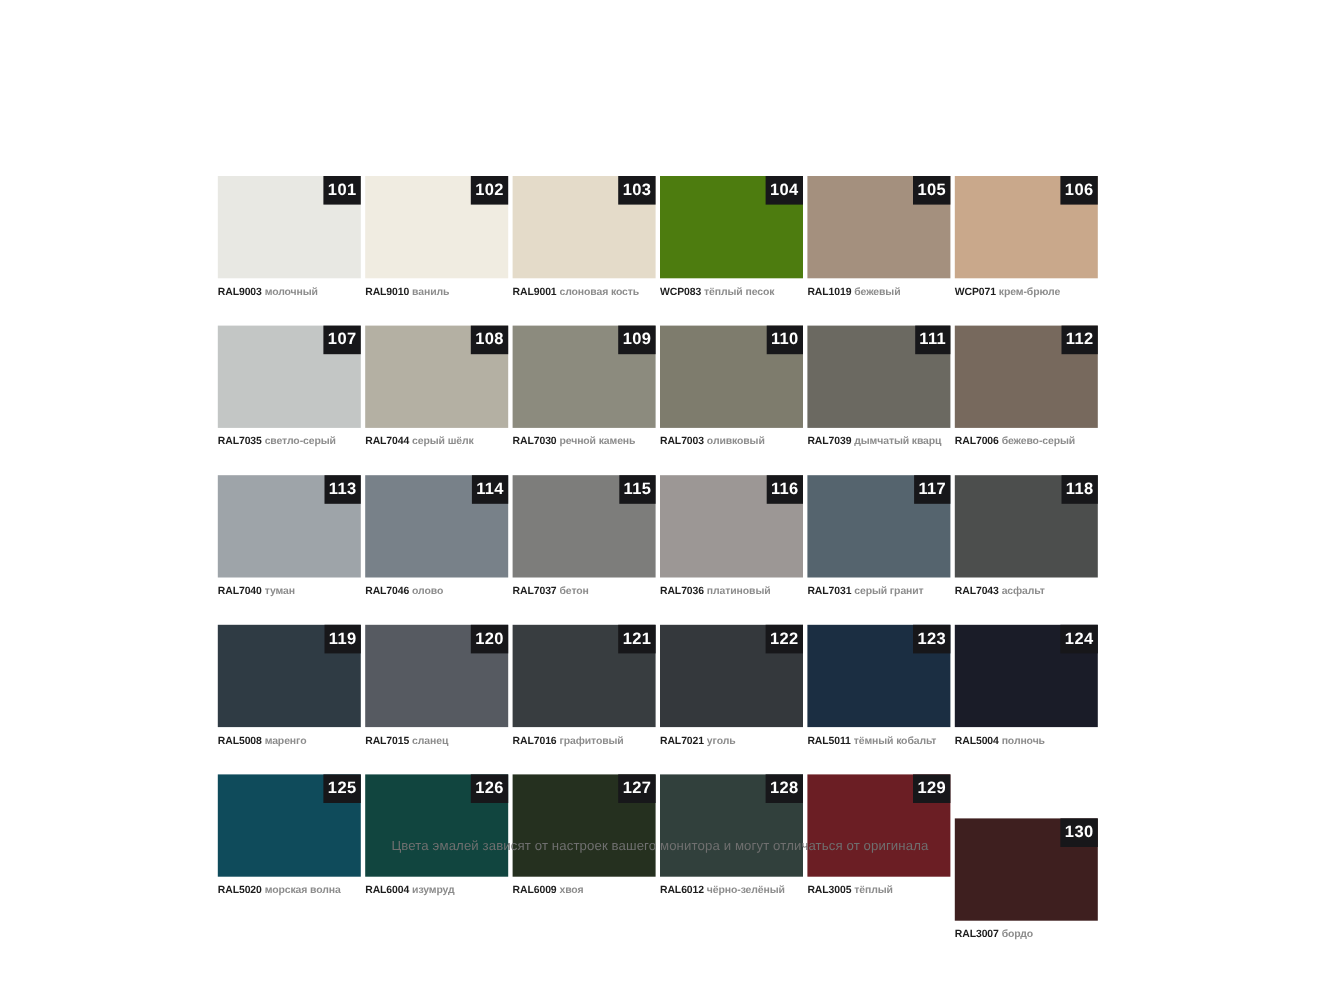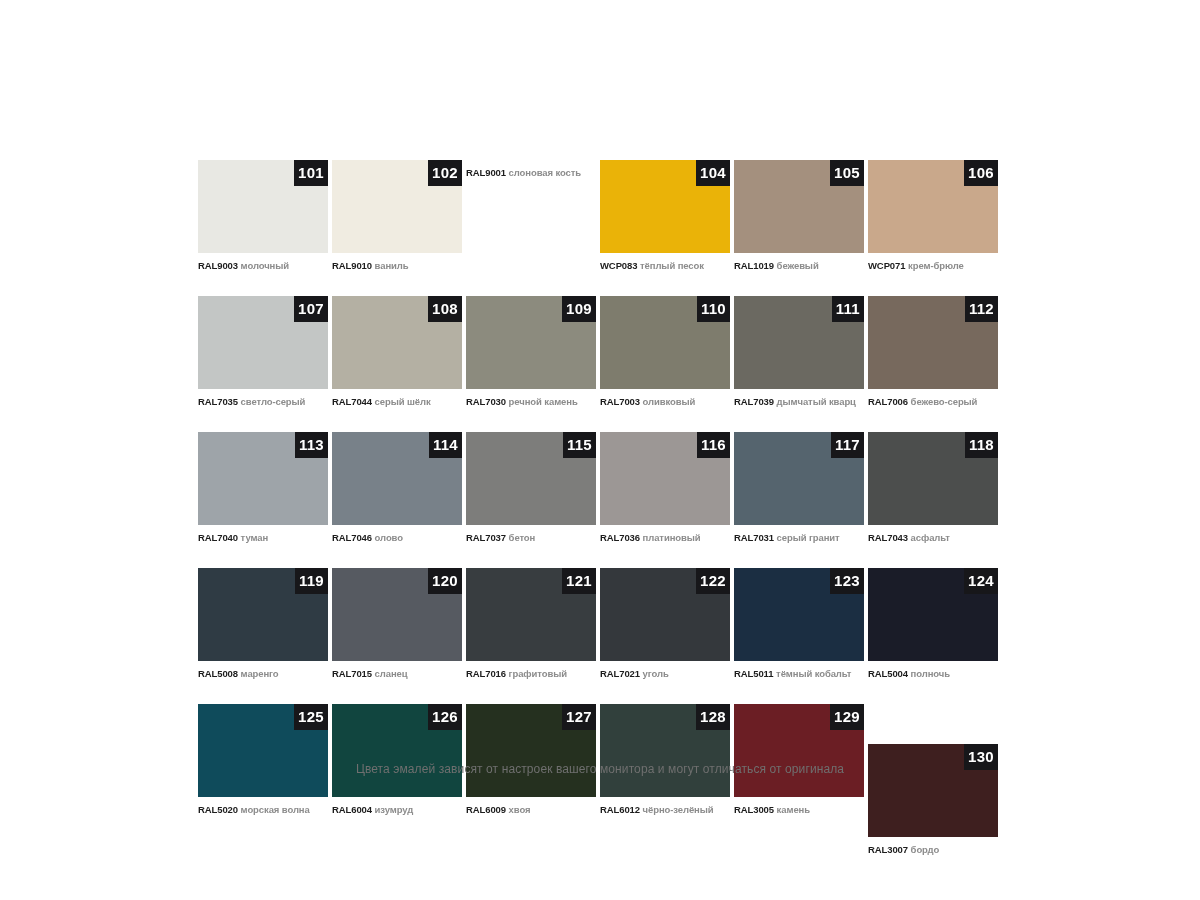--- a/index.html
+++ b/index.html
@@ -110,24 +110,27 @@
         </div>
         <div class="swatch-label"><span class="swatch-code">RAL9003</span> <span class="swatch-name">молочный</span></div>
       </div>
       <div class="swatch-cell">
         <div class="swatch-chip" style="background: rgb(240, 236, 225);">
           <div class="swatch-badge">102</div>
         </div>
         <div class="swatch-label"><span class="swatch-code">RAL9010</span> <span class="swatch-name">ваниль</span></div>
       </div>
       <div class="swatch-cell">
+        <div class="swatch-chip" style="background: rgb(228, 219, 201);">
+          <div class="swatch-badge">103</div>
+        </div>
         <div class="swatch-label"><span class="swatch-code">RAL9001</span> <span class="swatch-name">слоновая кость</span></div>
       </div>
       <div class="swatch-cell">
-        <div class="swatch-chip" style="background: #eab308;">
+        <div class="swatch-chip" style="background: #4d7c0f;">
           <div class="swatch-badge">104</div>
         </div>
         <div class="swatch-label"><span class="swatch-code">WCP083</span> <span class="swatch-name">тёплый песок</span></div>
       </div>
       <div class="swatch-cell">
         <div class="swatch-chip" style="background: rgb(164, 144, 126);">
           <div class="swatch-badge">105</div>
         </div>
         <div class="swatch-label"><span class="swatch-code">RAL1019</span> <span class="swatch-name">бежевый</span></div>
       </div>
@@ -266,21 +269,21 @@
       <div class="swatch-cell">
         <div class="swatch-chip" style="background: rgb(49, 64, 60);">
           <div class="swatch-badge">128</div>
         </div>
         <div class="swatch-label"><span class="swatch-code">RAL6012</span> <span class="swatch-name">чёрно-зелёный</span></div>
       </div>
       <div class="swatch-cell">
         <div class="swatch-chip" style="background: rgb(107, 30, 36);">
           <div class="swatch-badge">129</div>
         </div>
-        <div class="swatch-label"><span class="swatch-code">RAL3005</span> <span class="swatch-name">камень</span></div>
+        <div class="swatch-label"><span class="swatch-code">RAL3005</span> <span class="swatch-name">тёплый</span></div>
       </div>
       <div class="swatch-cell">
         <div class="swatch-chip" style="background: rgb(62, 31, 31); margin-top: 40px;">
           <div class="swatch-badge">130</div>
         </div>
         <div class="swatch-label"><span class="swatch-code">RAL3007</span> <span class="swatch-name">бордо</span></div>
       </div>
     </div>
 
   <div id="palette-footnote">Цвета эмалей зависят от настроек вашего монитора и могут отличаться от оригинала</div>

